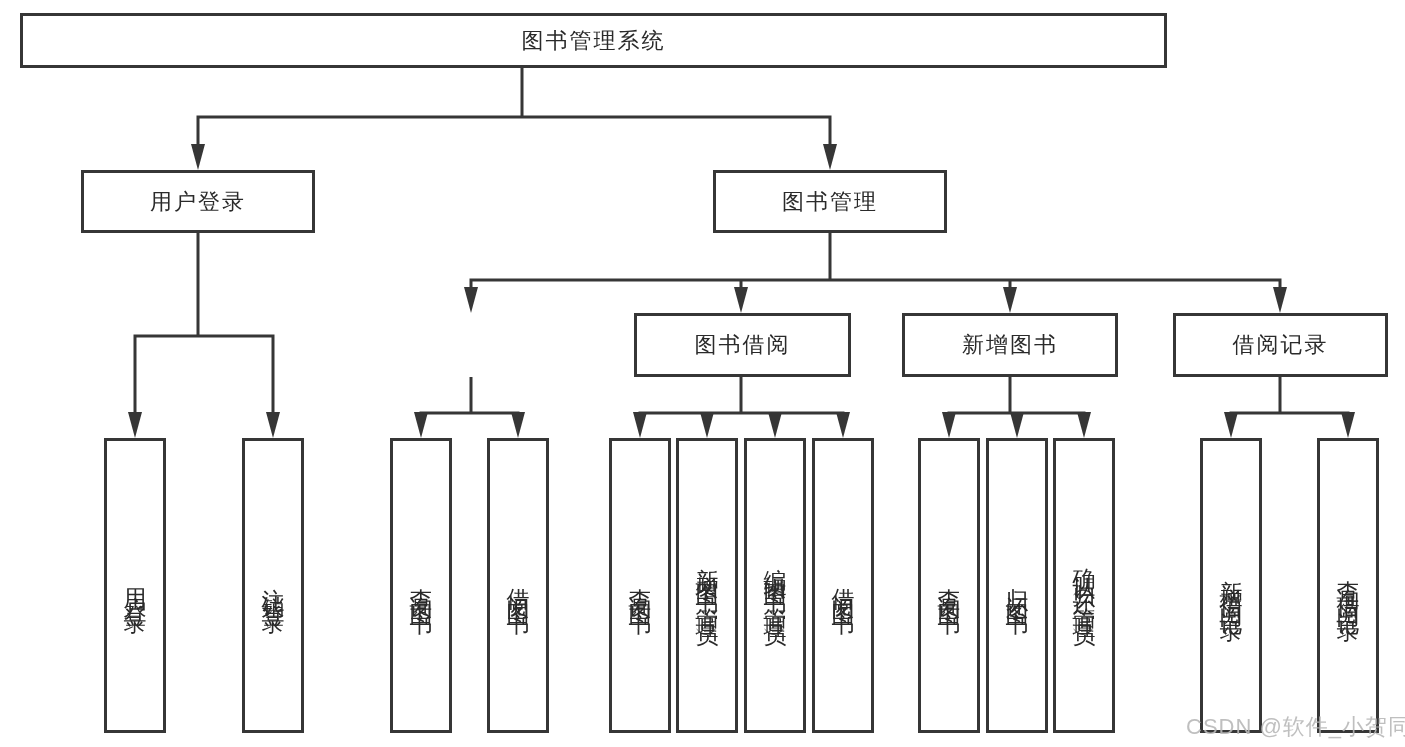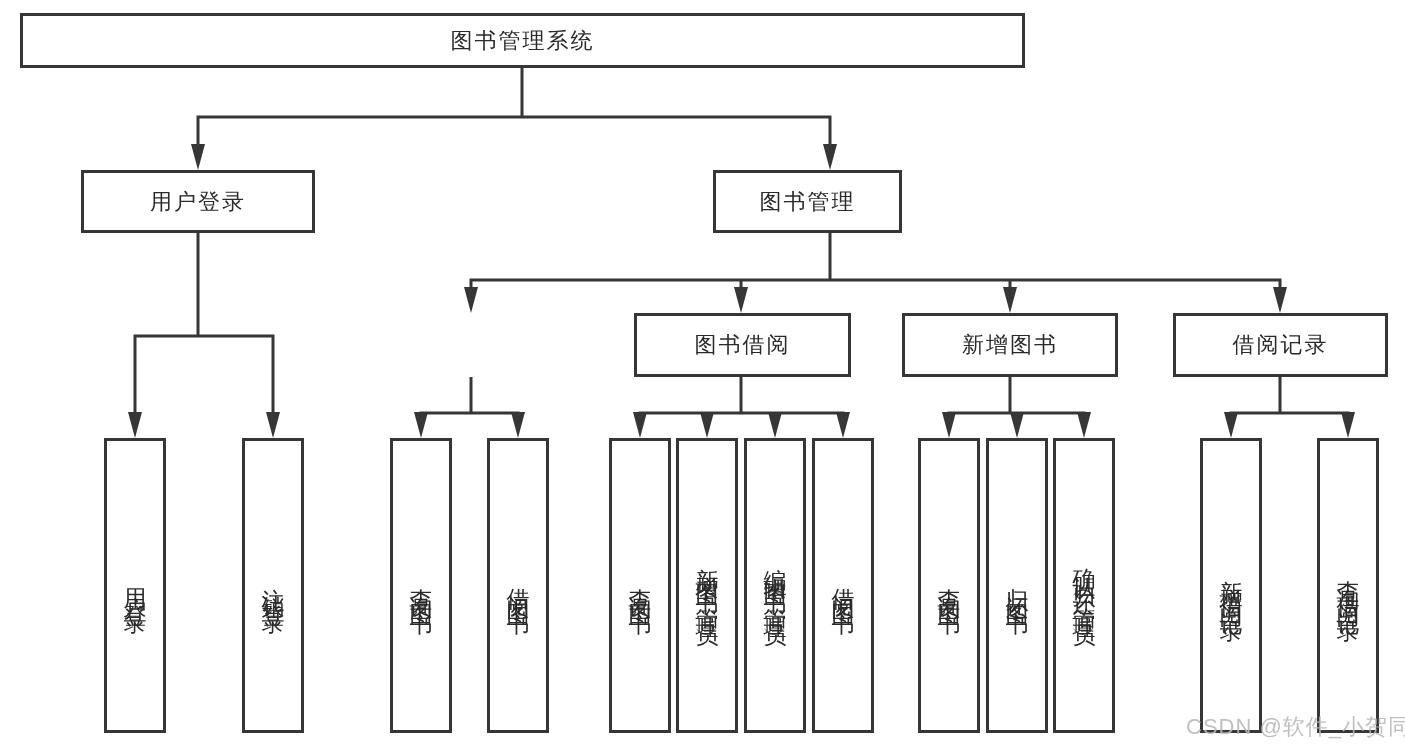--- a/index.html
+++ b/index.html
@@ -12,23 +12,23 @@
         color:#2a2a2a;z-index:2;}
   .node.h{font-size:22px;letter-spacing:2px;}
   .node.v{width:62px;top:438px;height:295px;}
   .node.v .vtext{writing-mode:vertical-rl;text-orientation:mixed;
         font-size:23px;letter-spacing:8px;line-height:1;color:#2a2a2a;
         white-space:nowrap;}
   .watermark{position:absolute;left:1186px;top:712px;z-index:3;
         font-size:22px;letter-spacing:1px;color:rgba(184,184,184,0.9);
         white-space:nowrap;}
   
-  #root{left:20px;top:13px;width:1005px;height:55px;}
+  #root{left:20px;top:13px;width:1147px;height:55px;}
   #n1{left:81px;top:170px;width:234px;height:63px;}
-  #n2{left:713px;top:170px;width:189px;height:63px;}
+  #n2{left:713px;top:170px;width:234px;height:63px;}
   #m1{left:363px;top:313px;width:216px;height:64px;}
   #m2{left:634px;top:313px;width:217px;height:64px;}
   #m3{left:902px;top:313px;width:216px;height:64px;}
   #m4{left:1173px;top:313px;width:215px;height:64px;}
   #c1{left:104px;} #c2{left:242px;} #c3{left:390px;} #c4{left:487px;}
   #c5{left:609px;} #c6{left:676px;} #c7{left:744px;} #c8{left:812px;}
   #c9{left:918px;} #c10{left:986px;} #c11{left:1053px;}
   #c12{left:1200px;} #c13{left:1317px;}
 </style>
 </head>

